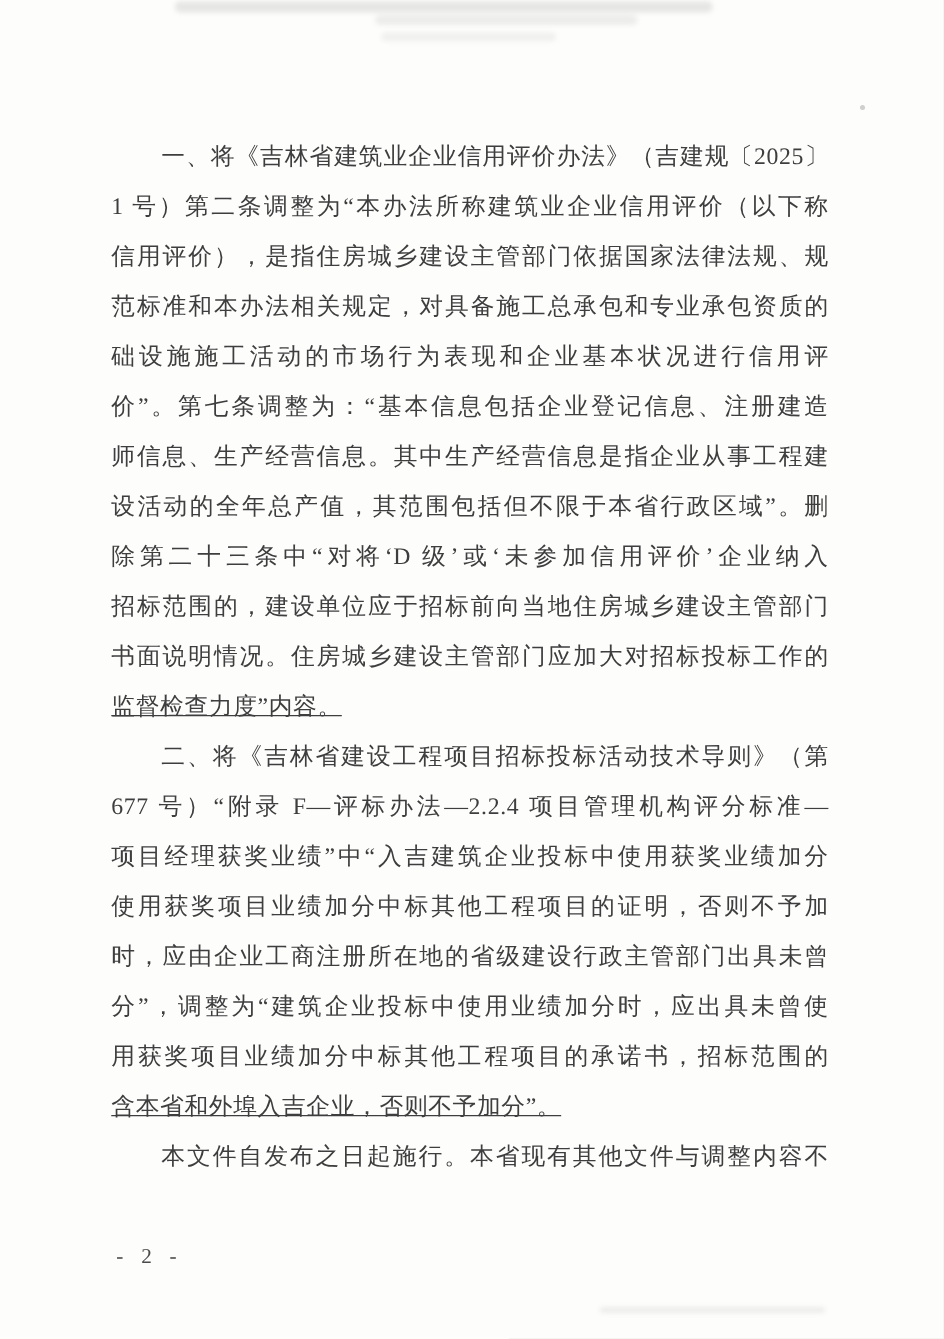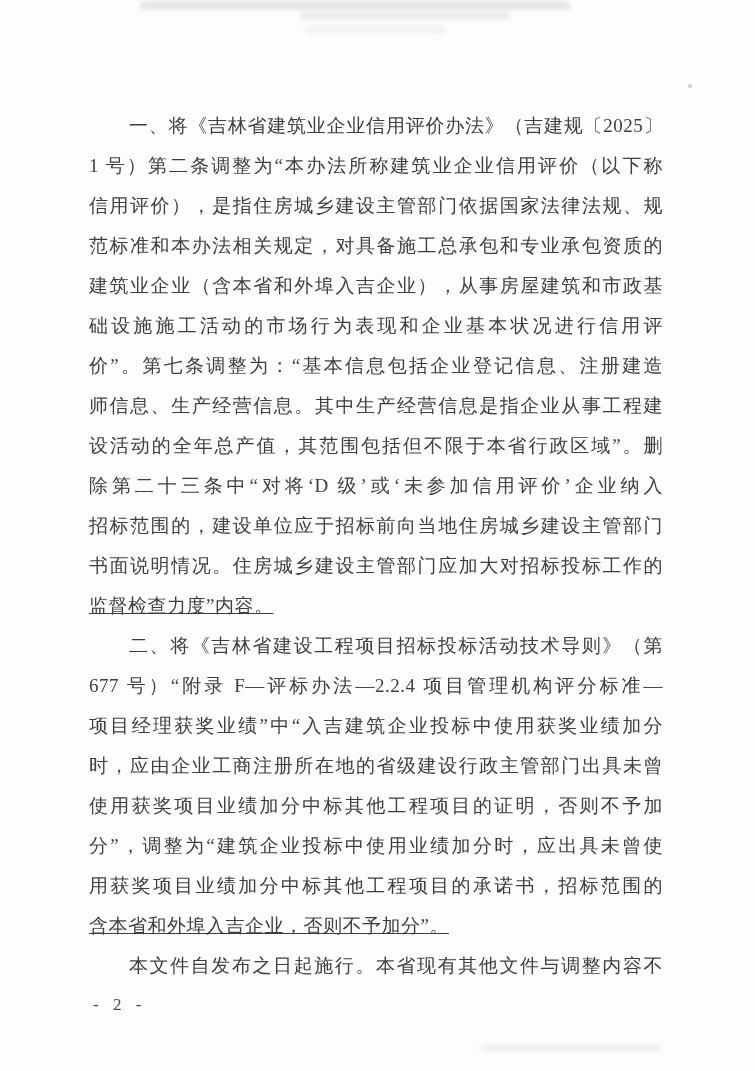--- a/index.html
+++ b/index.html
@@ -92,34 +92,33 @@
   <div class="artifact artifact-2"></div>
   <div class="artifact artifact-3"></div>
   <div class="artifact artifact-4"></div>
   <div class="artifact artifact-5"></div>
 
   <div class="doc-body">
       <div class="line indent">一、将《吉林省建筑业企业信用评价办法》（吉建规〔2025〕</div>
       <div class="line">1 号）第二条调整为“本办法所称建筑业企业信用评价（以下称</div>
       <div class="line">信用评价），是指住房城乡建设主管部门依据国家法律法规、规</div>
       <div class="line">范标准和本办法相关规定，对具备施工总承包和专业承包资质的</div>
-      <div class="line">建筑业企业（含本省和外埠入吉企业），从事房屋建筑和市政基</div>
       <div class="line">础设施施工活动的市场行为表现和企业基本状况进行信用评</div>
       <div class="line">价”。第七条调整为：“基本信息包括企业登记信息、注册建造</div>
       <div class="line">师信息、生产经营信息。其中生产经营信息是指企业从事工程建</div>
       <div class="line">设活动的全年总产值，其范围包括但不限于本省行政区域”。删</div>
       <div class="line">除第二十三条中“对将‘D 级’或‘未参加信用评价’企业纳入</div>
       <div class="line">招标范围的，建设单位应于招标前向当地住房城乡建设主管部门</div>
       <div class="line">书面说明情况。住房城乡建设主管部门应加大对招标投标工作的</div>
       <div class="line short-last">监督检查力度”内容。</div>
       <div class="line indent">二、将《吉林省建设工程项目招标投标活动技术导则》（第</div>
       <div class="line">677 号）“附录 F—评标办法—2.2.4 项目管理机构评分标准—</div>
       <div class="line">项目经理获奖业绩”中“入吉建筑企业投标中使用获奖业绩加分</div>
+      <div class="line">使用获奖项目业绩加分中标其他工程项目的证明，否则不予加</div>
       <div class="line">时，应由企业工商注册所在地的省级建设行政主管部门出具未曾</div>
-      <div class="line">使用获奖项目业绩加分中标其他工程项目的证明，否则不予加</div>
       <div class="line">分”，调整为“建筑企业投标中使用业绩加分时，应出具未曾使</div>
       <div class="line">用获奖项目业绩加分中标其他工程项目的承诺书，招标范围的</div>
       <div class="line short-last">含本省和外埠入吉企业，否则不予加分”。</div>
       <div class="line indent">本文件自发布之日起施行。本省现有其他文件与调整内容不</div>
     </div>
 
   <div class="page-number">- 2 -</div>
 
 </div>
 

